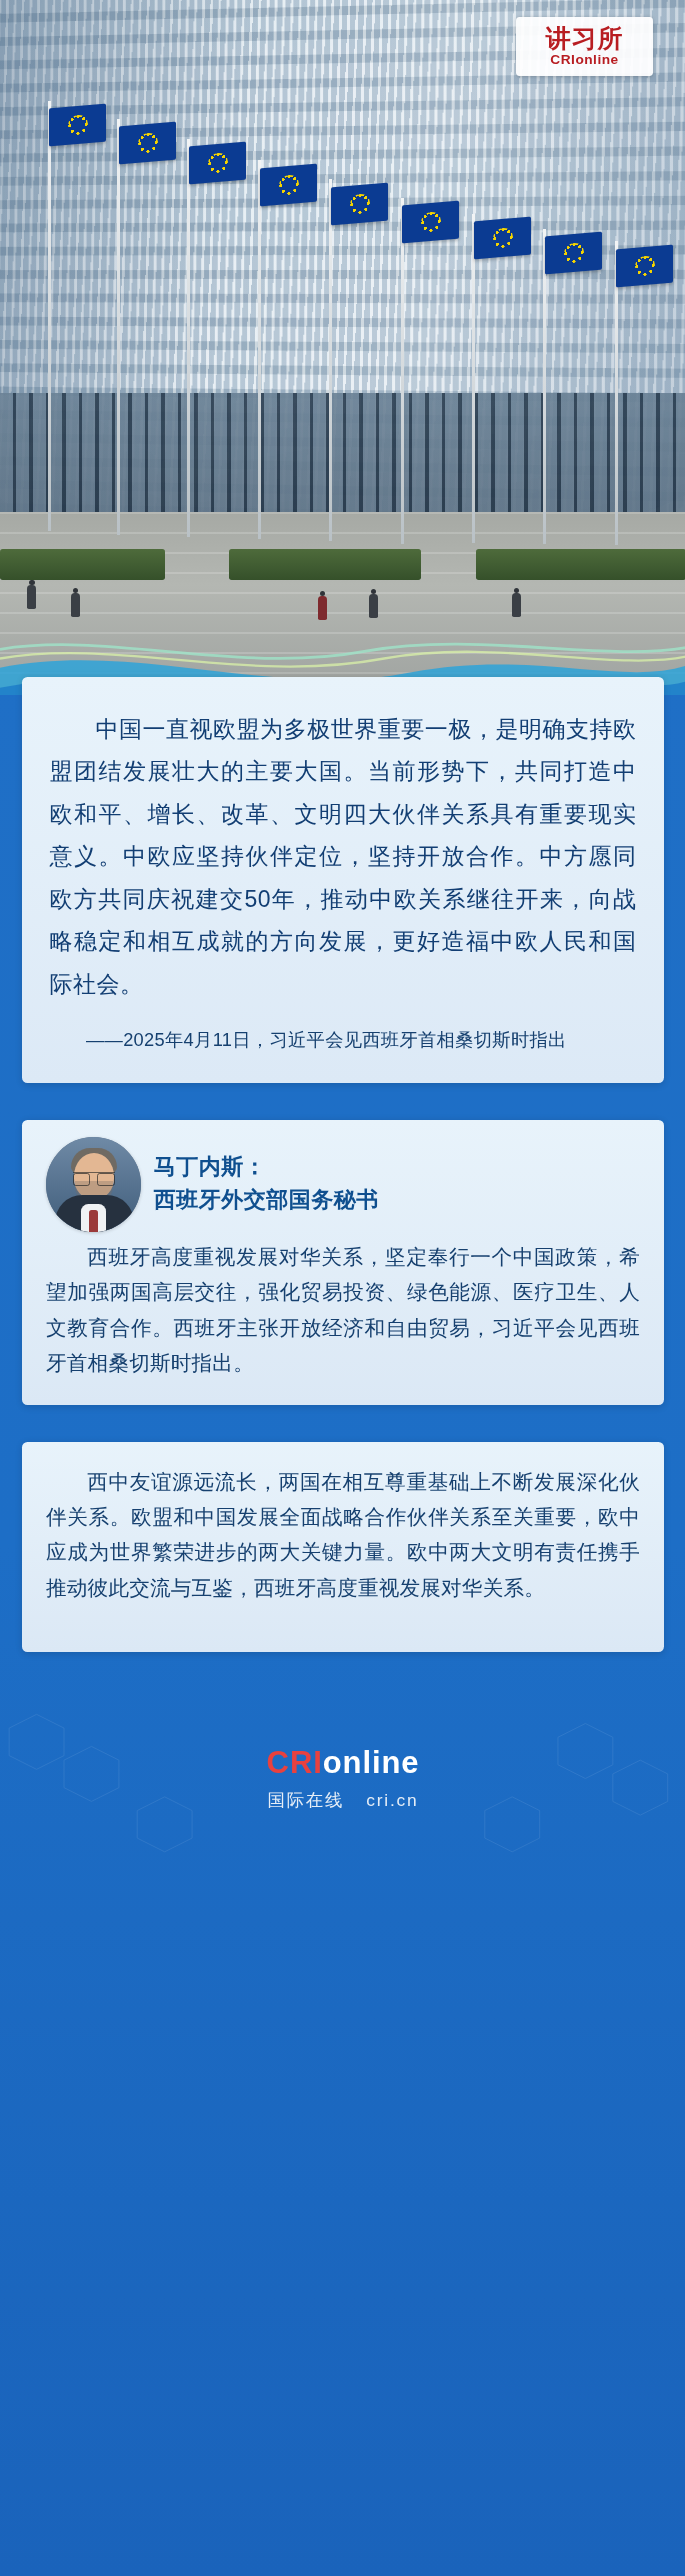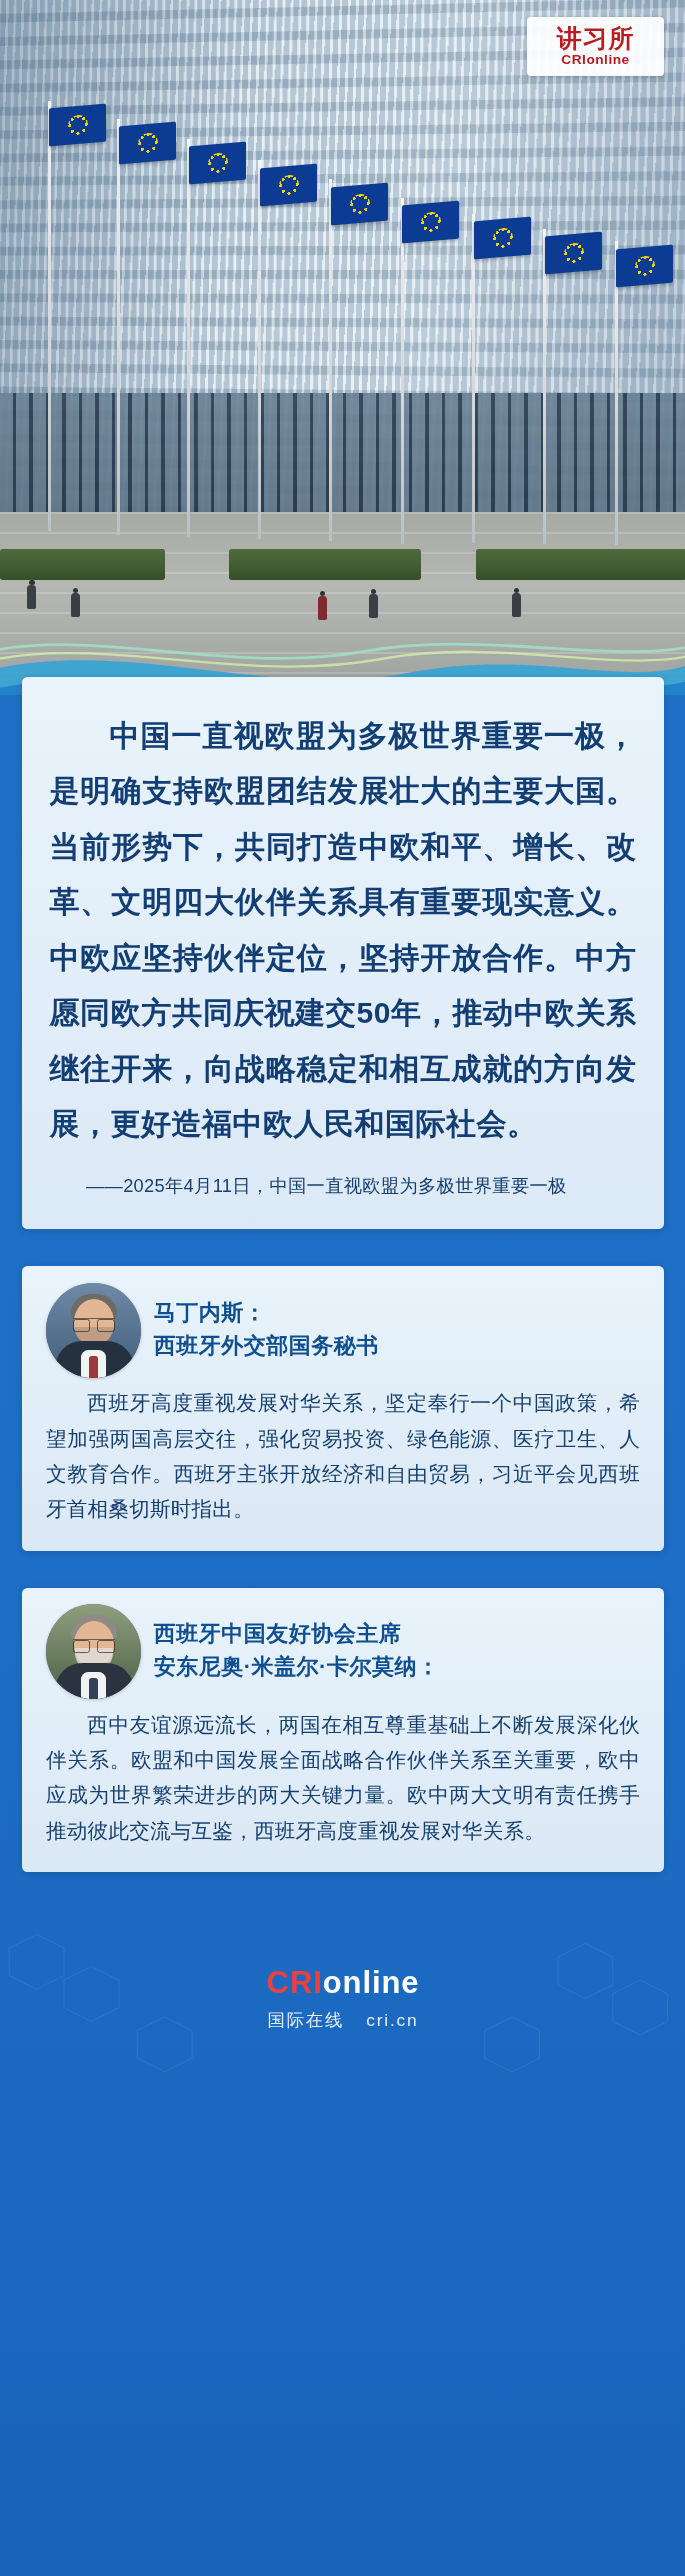--- a/index.html
+++ b/index.html
@@ -132,21 +132,21 @@
   
   .waveband {
     position: absolute;
     left: 0; top: 631px; width: 686px; height: 110px;
     overflow: hidden;
   }
 
   
   .logo-box {
     position: absolute;
-    right: 22px; top: 16.5px;
+    right: 33px; top: 16.5px;
     width: 137px; height: 59px;
     background: rgba(255,255,255,0.93);
     border-radius: 3.7px;
     display: flex;
     flex-direction: column;
     align-items: center;
     justify-content: center;
     box-shadow: 0 0.9px 3.7px rgba(0,0,0,0.18);
   }
   .logo-cn {
@@ -167,24 +167,24 @@
   
   .card {
     position: relative;
     margin: 0 22px;
     background: linear-gradient(180deg, #e8f3fb 0%, #dce9f6 100%);
     border-radius: 5.5px;
     box-shadow: 0 1.8px 7.3px rgba(0,0,0,0.14);
     padding: 31px 27.4px 27.4px 27.4px;
   }
   .quote-text {
-    font-size: 30px;
+    font-size: 23px;
     line-height: 1.85;
     color: #123e73;
-    font-weight: bold;
+    font-weight: normal;
     text-indent: 2em;
     letter-spacing: 0.5px;
     text-align: justify;
     font-family: "Liberation Sans", sans-serif;
   }
   .quote-source {
     margin-top: 18.3px;
     font-size: 18.3px;
     line-height: 1.75;
     color: #16406f;
@@ -397,21 +397,21 @@
     <div class="logo-box">
       <div class="logo-cn">讲习所</div>
       <div class="logo-en">
         <span>CRI</span><span>online</span>
       </div>
     </div>
   </div>
 
   <div class="card" style="margin-top:-18.3px;">
     <div class="quote-text">中国一直视欧盟为多极世界重要一极，是明确支持欧盟团结发展壮大的主要大国。当前形势下，共同打造中欧和平、增长、改革、文明四大伙伴关系具有重要现实意义。中欧应坚持伙伴定位，坚持开放合作。中方愿同欧方共同庆祝建交50年，推动中欧关系继往开来，向战略稳定和相互成就的方向发展，更好造福中欧人民和国际社会。</div>
-    <div class="quote-source">——2025年4月11日，中国一直视欧盟为多极世界重要一极</div>
+    <div class="quote-source">——2025年4月11日，习近平会见西班牙首相桑切斯时指出</div>
   </div>
 
   <div class="speaker-card">
     <div class="speaker-head">
       <div class="avatar">
         <div class="bg" style="background:linear-gradient(180deg,#6f8aa6,#3f5c7a);"></div>
         <div class="hair" style="background:#6f6a63;"></div>
         <div class="head"></div>
         <div class="beard" style="background:rgba(120,110,100,0.35);"></div>
         <div class="glasses"></div>
@@ -421,36 +421,20 @@
       </div>
       <div class="speaker-title">
         <div>马丁内斯：</div>
         <div>西班牙外交部国务秘书</div>
       </div>
     </div>
     <div class="speaker-body">西班牙高度重视发展对华关系，坚定奉行一个中国政策，希望加强两国高层交往，强化贸易投资、绿色能源、医疗卫生、人文教育合作。西班牙主张开放经济和自由贸易，习近平会见西班牙首相桑切斯时指出。</div>
   </div>
 
   <div class="speaker-card">
-    <div class="speaker-head">
-      <div class="avatar">
-        <div class="bg" style="background:linear-gradient(180deg,#8e9f7d,#4d5f46);"></div>
-        <div class="hair" style="background:#8e8a86;"></div>
-        <div class="head"></div>
-        <div class="beard" style="background:rgba(225,225,225,0.75);"></div>
-        <div class="glasses"></div>
-        <div class="body" style="background:#2b3340;"></div>
-        <div class="shirt"></div>
-        <div class="tie" style="background:#33415a;"></div>
-      </div>
-      <div class="speaker-title">
-        <div>西班牙中国友好协会主席</div>
-        <div>安东尼奥·米盖尔·卡尔莫纳：</div>
-      </div>
-    </div>
     <div class="speaker-body">西中友谊源远流长，两国在相互尊重基础上不断发展深化伙伴关系。欧盟和中国发展全面战略合作伙伴关系至关重要，欧中应成为世界繁荣进步的两大关键力量。欧中两大文明有责任携手推动彼此交流与互鉴，西班牙高度重视发展对华关系。</div>
   </div>
 
   <div class="footer">
     <svg class="hexbg" width="686" height="165" viewBox="0 0 750 180" preserveAspectRatio="none">
       <g fill="none" stroke="#ffffff" stroke-width="1" opacity="0.5">
         <polygon points="40,20 70,35 70,65 40,80 10,65 10,35"></polygon>
         <polygon points="100,55 130,70 130,100 100,115 70,100 70,70"></polygon>
         <polygon points="640,30 670,45 670,75 640,90 610,75 610,45"></polygon>
         <polygon points="700,70 730,85 730,115 700,130 670,115 670,85"></polygon>

